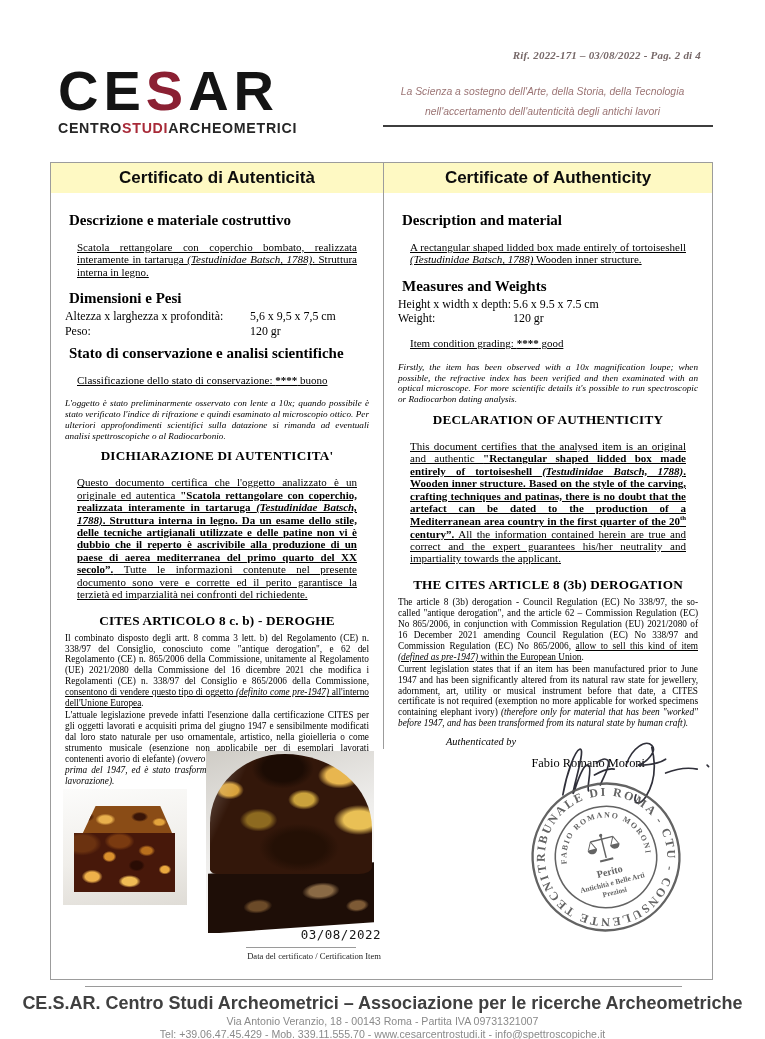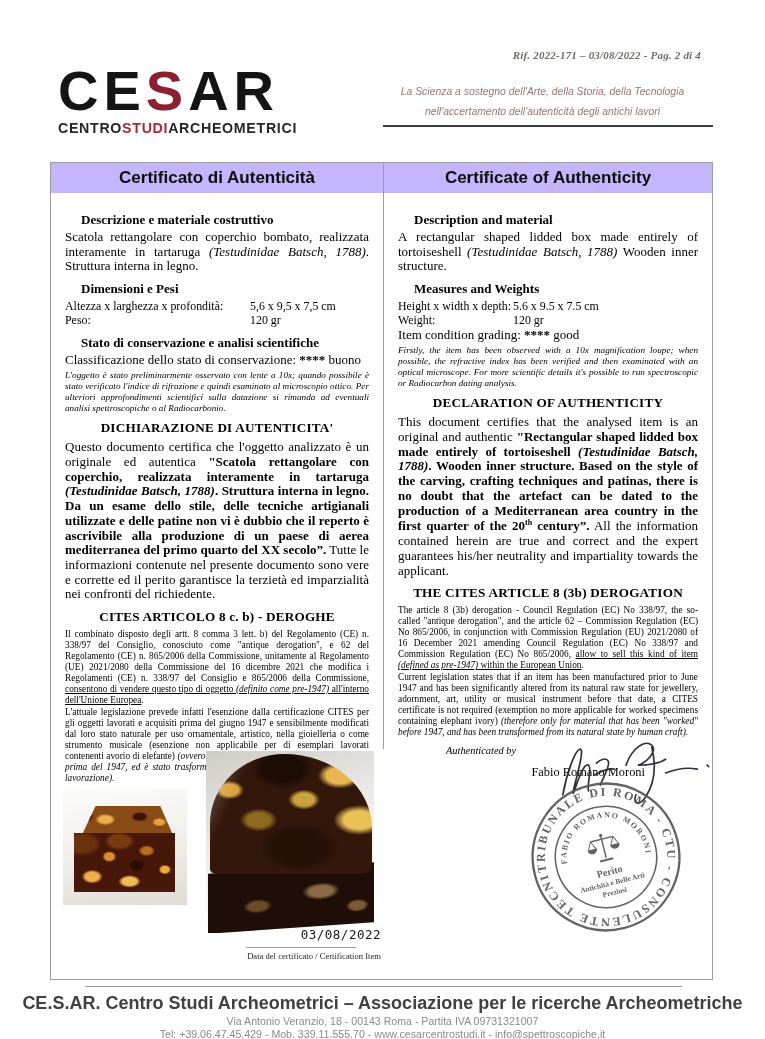--- a/index.html
+++ b/index.html
@@ -18,31 +18,31 @@
   .logo-sub .f-r{color:#a82a38;}
   .tagline{position:absolute;left:372px;top:86px;width:341px;text-align:center;
        font-family:"Liberation Sans",sans-serif;font-style:italic;font-size:10.4px;color:#9b7474;}
   .tagline .tl2{margin-top:9px;}
   .header-rule{position:absolute;left:383px;top:125px;width:330px;border-top:2px solid #3d3d3d;}
 
   
   .box{position:absolute;left:50px;top:162px;width:663px;height:818px;
        border:1px solid #9c9c9c;box-sizing:border-box;}
   .box-head{display:flex;height:30px;}
-  .hcell{background:#c4b5fd;font-family:"Liberation Sans",sans-serif;font-weight:bold;
+  .hcell{background:#fef9c3;font-family:"Liberation Sans",sans-serif;font-weight:bold;
        font-size:17px;display:flex;align-items:center;justify-content:center;color:#0d0d0d;}
   .hcell.hl{width:333px;box-sizing:border-box;border-right:1px solid #9c9c9c;}
   .hcell.hr{flex:1;text-align:right;}
   .cols{display:flex;height:556px;}
   .col{padding:12px 14px 0;box-sizing:border-box;}
   .colL{width:333px;border-right:1px solid #9c9c9c;}
   .colR{flex:1;}
-  .col h4{font-size:13px;margin:7px 16px 2px;font-weight:bold;}
+  .col h4{font-size:15px;margin:7px 4px 2px;font-weight:bold;}
   .col h3{font-size:13.2px;text-align:center;margin:7px 0 4px;font-weight:bold;letter-spacing:.2px;}
-  .body{font-size:13px;line-height:1.13;margin:0;}
+  .body{font-size:11px;line-height:1.13;margin:12px;text-decoration:underline;}
   .j{text-align:justify;}
   .dimrow{font-size:11.9px;line-height:1.2;display:flex;}
   .colL .lbl{width:185px;flex:none;}
   .colR .lbl{width:115px;flex:none;}
   .note{font-size:9.2px;font-style:italic;line-height:1.17;margin:3px 0 0;}
   .small{font-size:9.3px;line-height:1.18;margin:0 0 1px;}
   .certby{font-size:10.4px;font-style:italic;margin:7px 0 0;}
   .certby.it{text-align:center;padding-left:100px;}
   .certby.en{text-align:left;padding-left:48px;}
   .signer{font-size:12.4px;text-align:right;padding-right:53px;margin:9px 0 0;}

